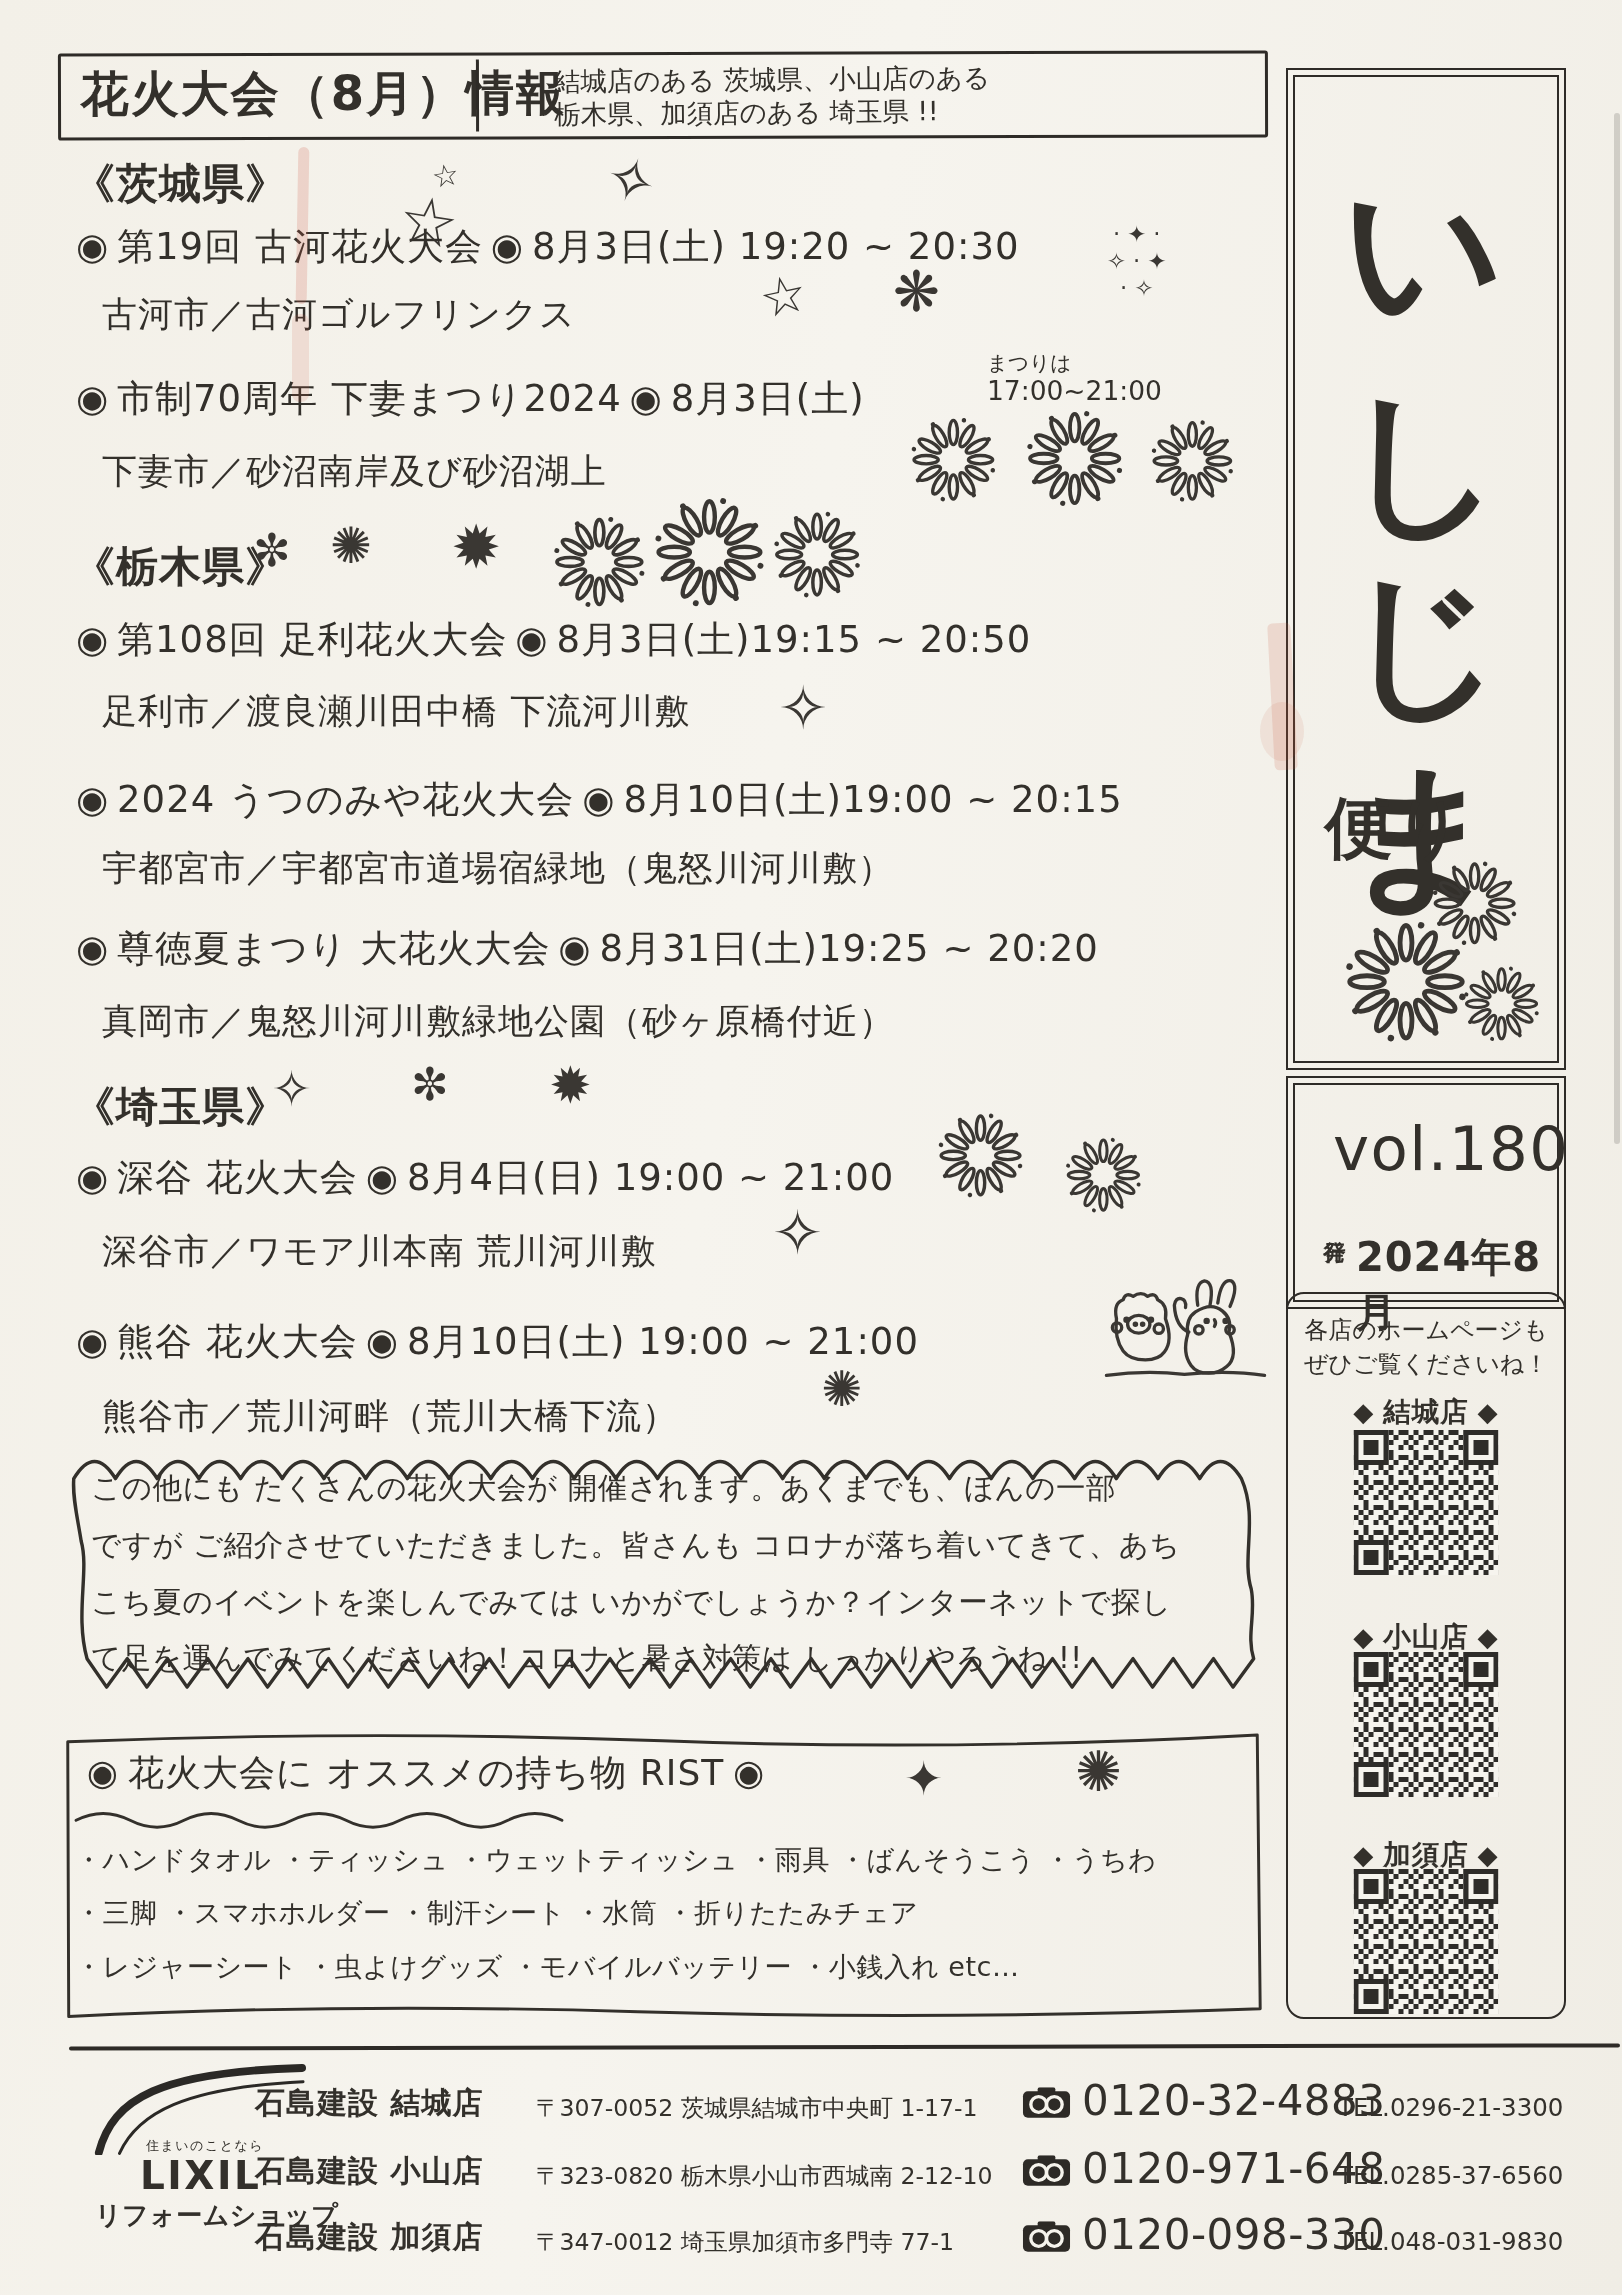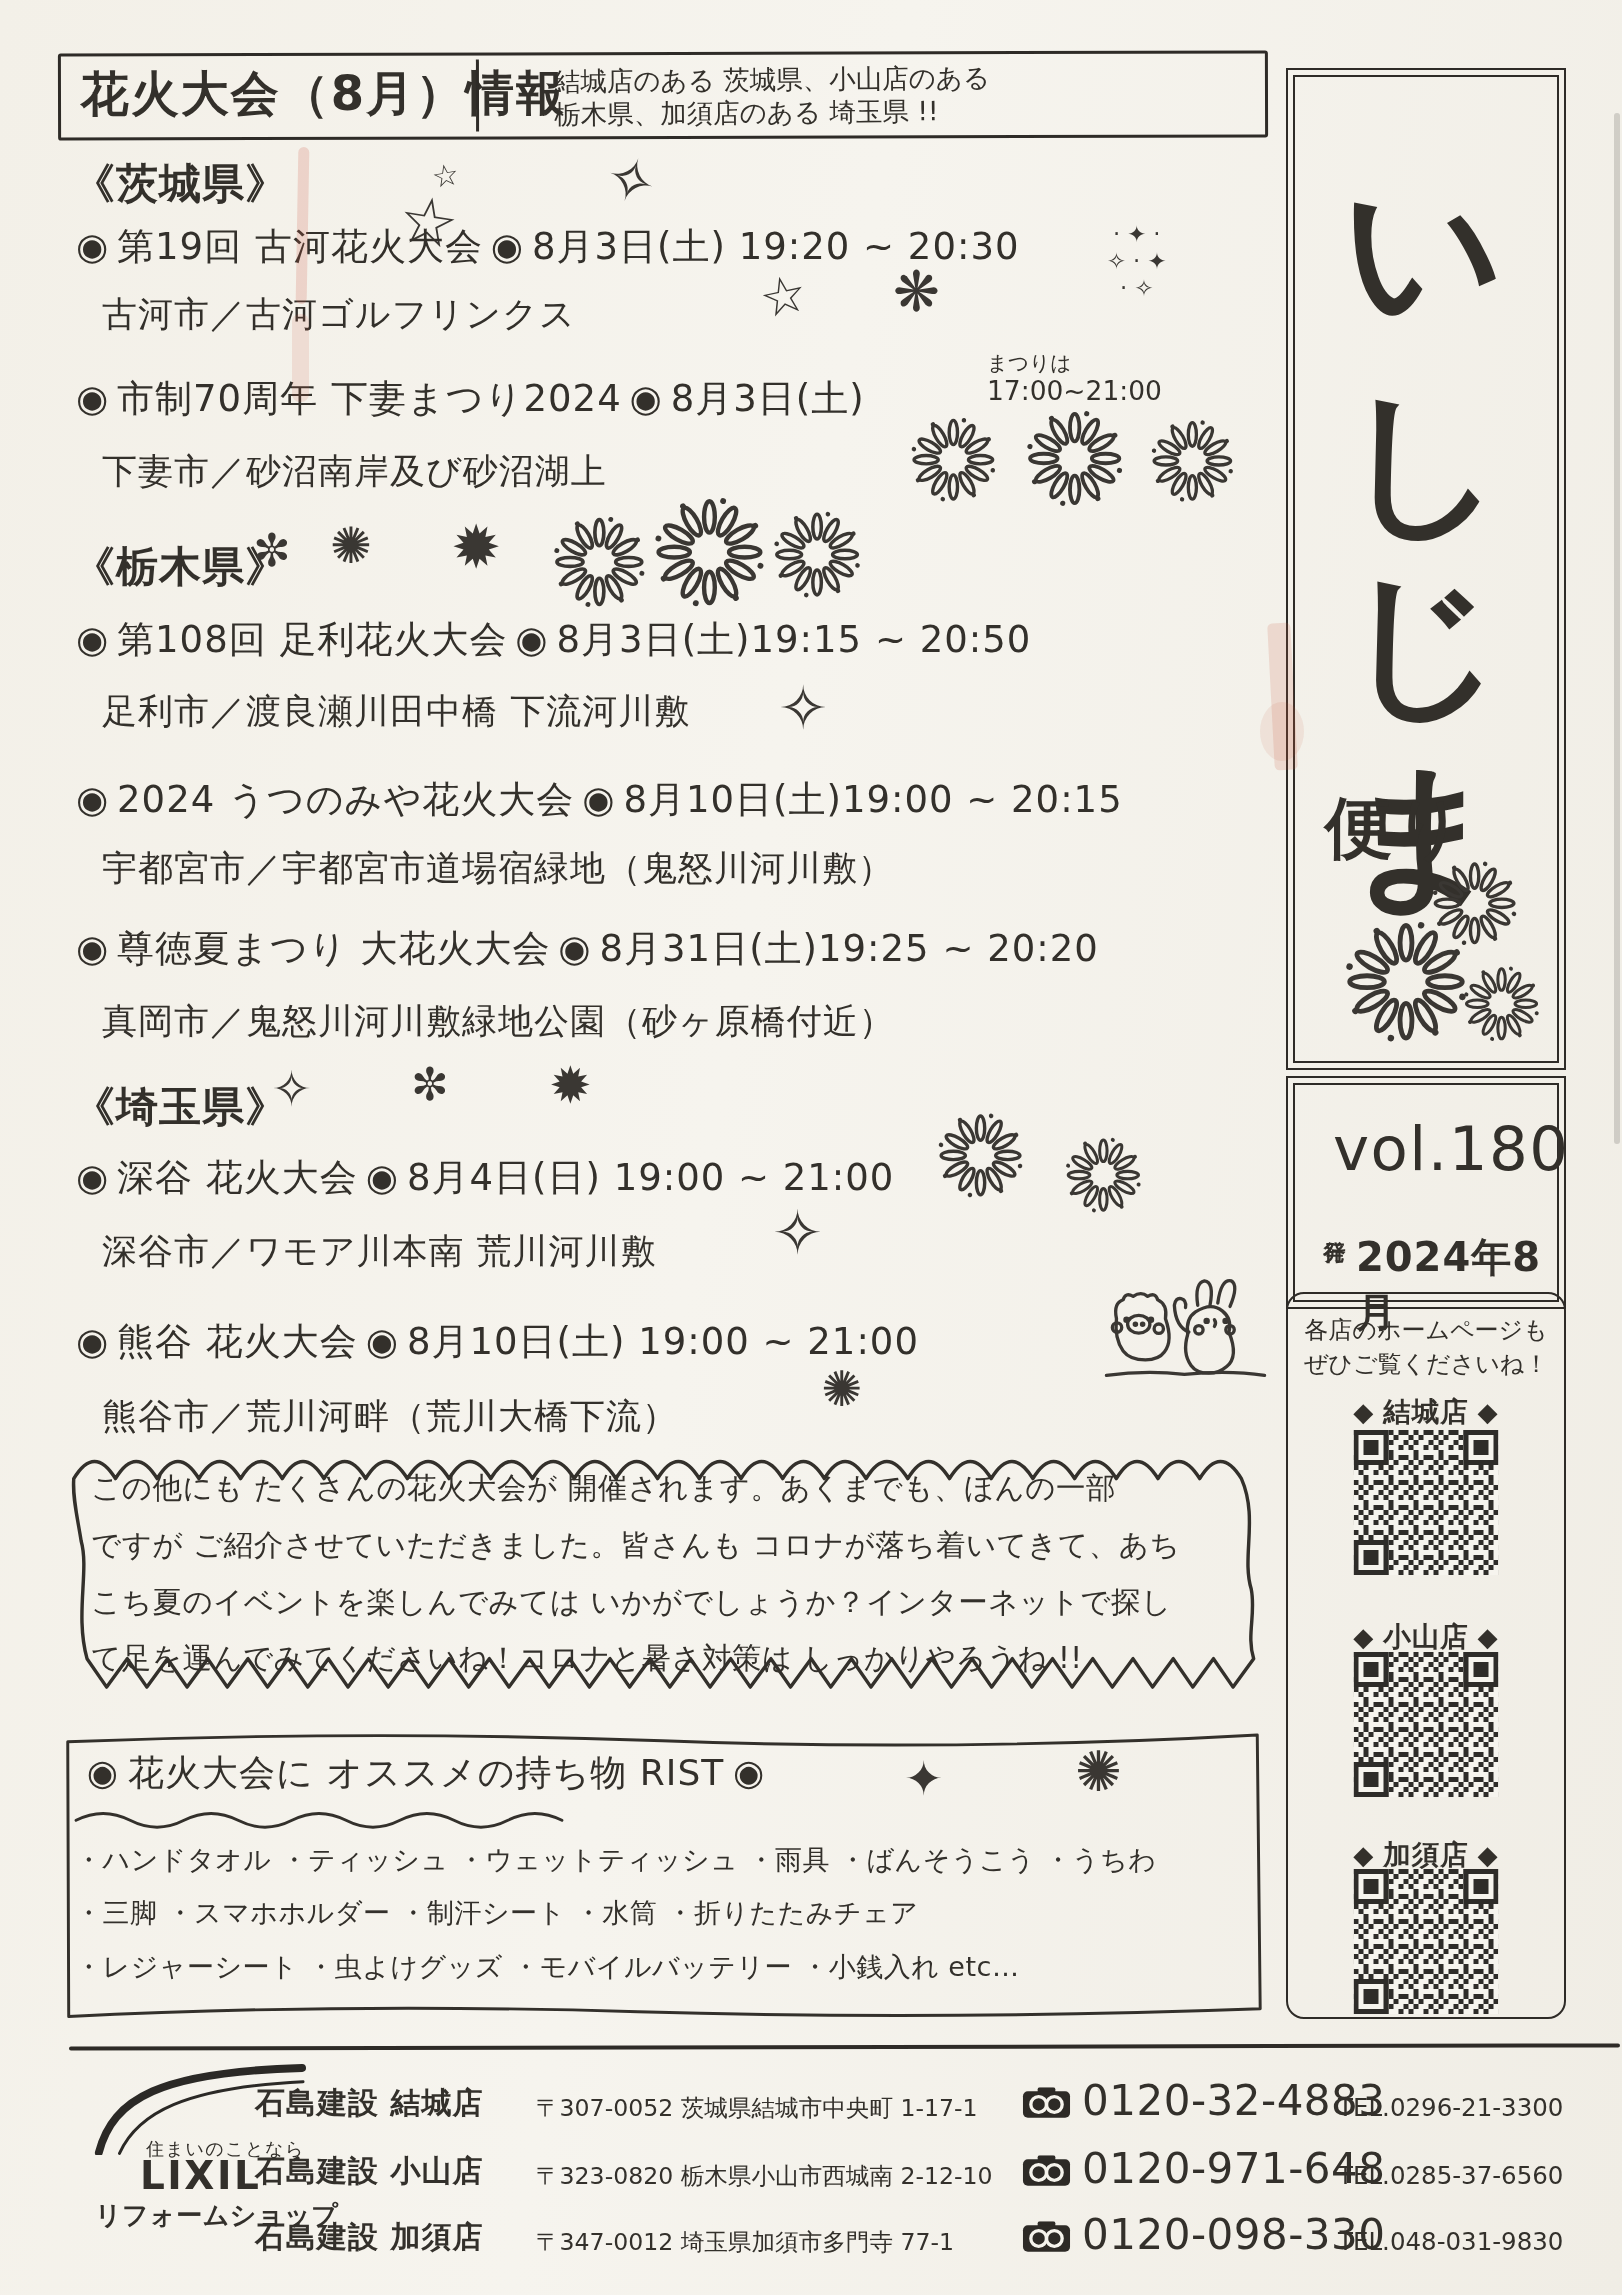--- a/index.html
+++ b/index.html
@@ -46,21 +46,21 @@
   .qr-box{border-radius:18px;}
   .qr-head{position:absolute;top:18.7px;left:0;width:100%;text-align:center;font-size:24px;
     line-height:1.45;font-weight:500;}
   .store-label{position:absolute;left:0;width:100%;text-align:center;font-size:27.5px;font-weight:600;letter-spacing:1px;}
   .store-label .dia{margin:0 8.8px;font-size:0.95em;}
   .qr{position:absolute;left:50%;transform:translateX(-50%);width:145px;height:145px;}
   
   .footer-rule{position:absolute;left:69px;top:2045px;width:1551px;height:4.4px;background:#2e2b27;
     border-radius:2.5px;transform:rotate(-0.12deg);}
   .logo{position:absolute;left:91px;top:2064px;width:314px;height:206px;}
-  .logo .tagline{position:absolute;top:73px;left:55px;font-size:18px;letter-spacing:1.5px;font-weight:500;white-space:nowrap;}
+  .logo .tagline{position:absolute;top:73px;left:55px;font-size:13px;letter-spacing:1.5px;font-weight:500;white-space:nowrap;}
   .logo .brand{position:absolute;top:89px;left:49px;font-size:39px;font-weight:700;letter-spacing:2.5px;}
   .logo .sub{position:absolute;top:134px;left:3.9px;font-size:26px;font-weight:600;letter-spacing:0.5px;white-space:nowrap;}
   .frow{position:absolute;left:0;width:1623px;height:56px;}
   .fname{position:absolute;left:255px;top:2.9px;font-size:30px;font-weight:700;letter-spacing:1px;white-space:nowrap;}
   .faddr{position:absolute;left:536px;top:11.8px;font-size:23.6px;white-space:nowrap;}
   .fdicon{position:absolute;left:1022px;top:6.9px;width:49px;height:32px;}
   .fnum{position:absolute;left:1082px;top:-3.9px;font-size:42px;font-weight:400;letter-spacing:0.5px;white-space:nowrap;}
   .ftel{position:absolute;left:1338px;top:12.8px;font-size:24.5px;white-space:nowrap;}
   
   .artifact{position:absolute;pointer-events:none;}

